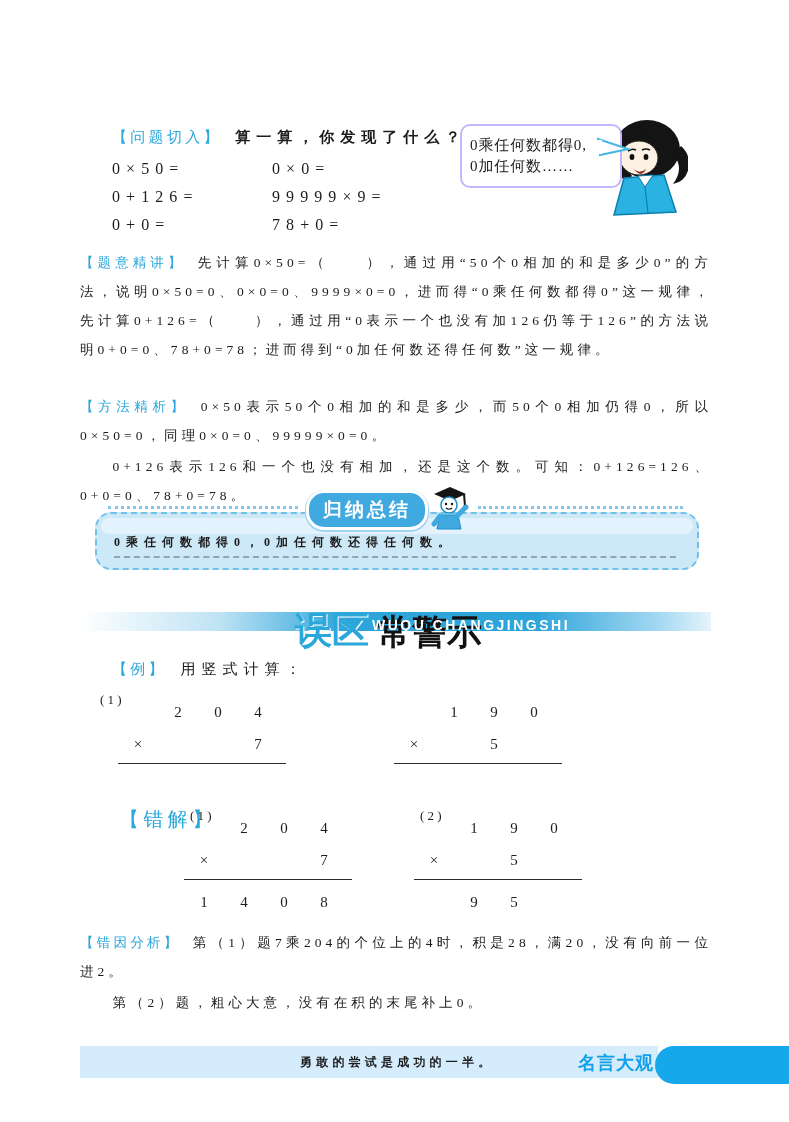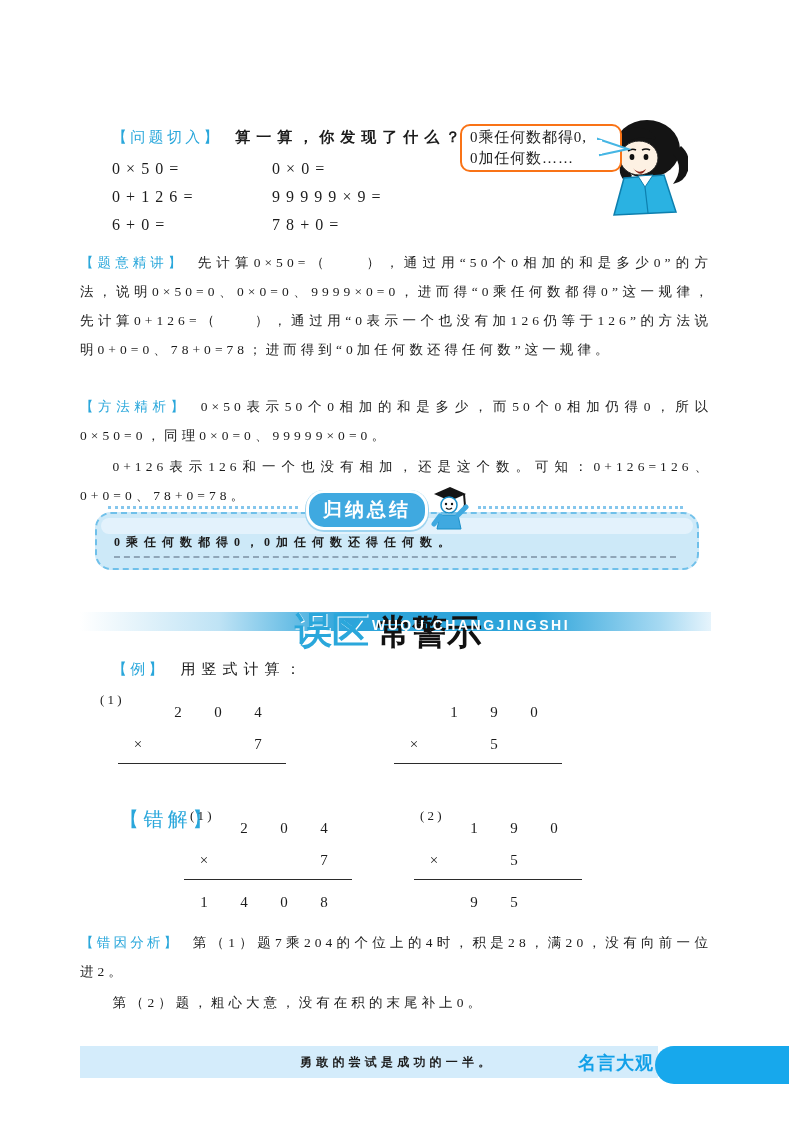--- a/index.html
+++ b/index.html
@@ -6,21 +6,21 @@
   .page{position:relative;width:789px;height:1122px;background:#ffffff;overflow:hidden;
         font-family:"Liberation Serif","DejaVu Serif",serif;color:#1c1c1c;}
   .abs{position:absolute;}
   .hdr{color:#2aa7db;font-weight:normal;letter-spacing:.22em;margin-right:.9em;white-space:nowrap;}
   .body-par{font-size:13.5px;line-height:29px;letter-spacing:.3em;text-align:justify;margin:0;}
   .indent{text-indent:2.4em;}
   
   .eq-grid{display:grid;grid-template-columns:160px auto;row-gap:10px;font-size:16px;}
   .eq{letter-spacing:.38em;white-space:nowrap;}
   
-  .bubble{border:2px solid #f97316;border-radius:10px;background:#fff;padding:1px 8px;
+  .bubble{border:2px solid #c4b5fd;border-radius:10px;background:#fff;padding:9px 8px;
           font-size:15px;line-height:21px;letter-spacing:.06em;z-index:2;}
   .bubble-tail{z-index:3;}
   
   .guina-box{background:#cde9f8;border:2px dashed #6fc0ea;border-radius:16px;}
   .guina-band{position:absolute;left:4px;right:4px;top:4px;height:16px;background:#e3f2fc;border-radius:12px;}
   .cloud{background:#3fa9e0;color:#fff;font-weight:bold;font-size:19px;letter-spacing:3px;
          padding:4px 14px;border-radius:18px;border:3px solid #ffffff;box-shadow:0 1px 0 1px #9ed4f0;
          white-space:nowrap;z-index:4;}
   .leader{border-top:3px dotted #85c6ec;height:0;}
   .guina-line{border-bottom:2px dashed #8fa6b8;font-size:12px;font-weight:bold;letter-spacing:.5em;
@@ -54,21 +54,21 @@
 
   <div class="abs" style="left:112px;top:128px;font-size:15px;">
     <span class="hdr">【问题切入】</span><span style="letter-spacing:.4em;font-weight:bold;">算一算，你发现了什么？</span>
   </div>
 
   <div class="abs eq-grid" style="left:112px;top:160px;width:430px;">
     <span class="eq">0×50=</span>
     <span class="eq">0×0=</span>
     <span class="eq">0+126=</span>
     <span class="eq">99999×9=</span>
-    <span class="eq">6+0=</span>
+    <span class="eq">0+0=</span>
     <span class="eq">78+0=</span>
   </div>
 
   <div class="abs bubble" style="left:460px;top:124px;width:142px;">
     <div>0乘任何数都得0,</div>
     <div>0加任何数……</div>
   </div>
   <svg class="abs bubble-tail" style="left:597px;top:136px;" width="34" height="24" viewBox="0 0 34 24">
     <polygon points="1,3 31,13 3,19" fill="#ffffff" stroke="#46b6e4" stroke-width="2"></polygon>
     <rect x="0" y="4" width="5" height="14" fill="#ffffff"></rect>

